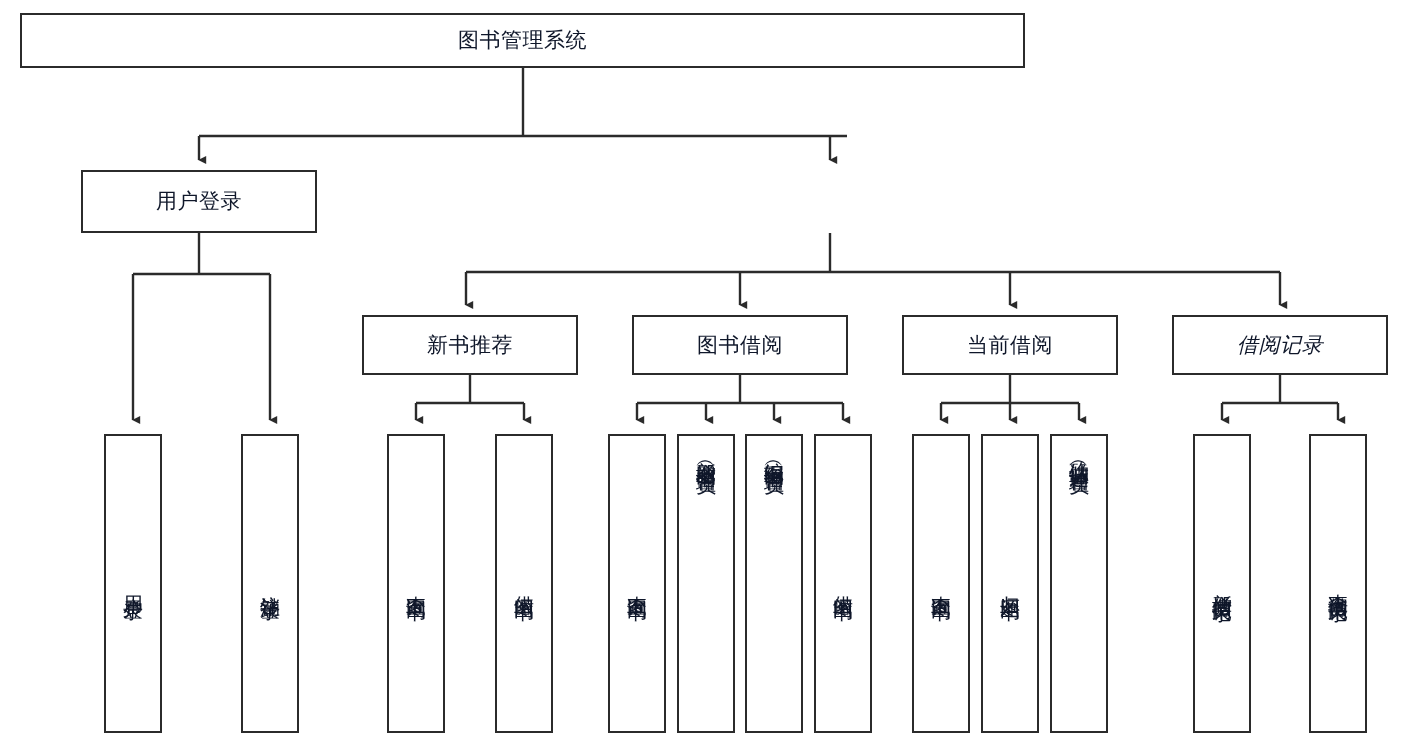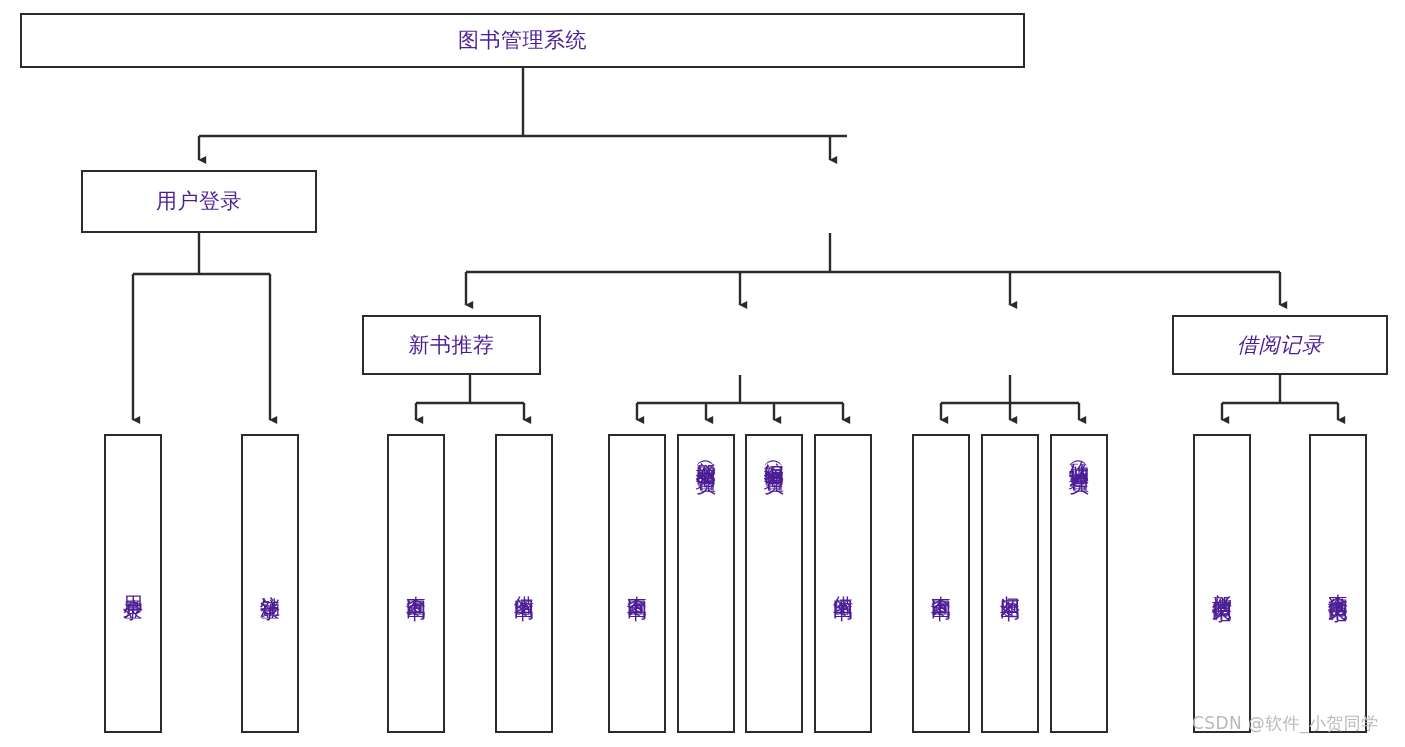--- a/index.html
+++ b/index.html
@@ -26,21 +26,21 @@
     pointer-events: none;
   }
   .node {
     position: absolute;
     box-sizing: border-box;
     background: #ffffff;
     border: 2px solid #2b2b2b;
     display: flex;
     align-items: center;
     justify-content: center;
-    color: #4c1d95;
+    color: #0f172a;
   }
   .node .label {
     font-size: 21px;
     line-height: 1.18;
     letter-spacing: 0.5px;
     white-space: nowrap;
   }
   
   .node.vertical {
     align-items: flex-start;
@@ -125,22 +125,28 @@
   </svg>
 
   <div class="node" style="left:20px; top:13px; width:1005px; height:55px;">
     <span class="label">图书管理系统</span>
   </div>
 
   <div class="node" style="left:81px; top:170px; width:236px; height:63px;">
     <span class="label">用户登录</span>
   </div>
 
-  <div class="node" style="left:362px; top:315px; width:179px; height:60px;">
+  <div class="node" style="left:362px; top:315px; width:216px; height:60px;">
     <span class="label">新书推荐</span>
+  </div>
+  <div class="node" style="left:632px; top:315px; width:216px; height:60px;">
+    <span class="label">图书借阅</span>
+  </div>
+  <div class="node" style="left:902px; top:315px; width:216px; height:60px;">
+    <span class="label">当前借阅</span>
   </div>
   <div class="node" style="left:1172px; top:315px; width:216px; height:60px;font-style:italic;">
     <span class="label">借阅记录</span>
   </div>
 
   <div class="node vertical center-text" style="left:104px; top:434px; width:58px; height:299px;">
     <span class="label">用户登录</span>
   </div>
   <div class="node vertical center-text" style="left:241px; top:434px; width:58px; height:299px;">
     <span class="label">注销登录</span>
@@ -176,15 +182,14 @@
     <span class="label">确认归还（管理员）</span>
   </div>
 
   <div class="node vertical center-text" style="left:1193px; top:434px; width:58px; height:299px;">
     <span class="label">新增借阅记录</span>
   </div>
   <div class="node vertical center-text" style="left:1309px; top:434px; width:58px; height:299px;">
     <span class="label">查询借阅记录</span>
   </div>
 
-  <div class="watermark">CSDN @软件_小贺同学</div>
 
 </div>
 
 </body></html>

